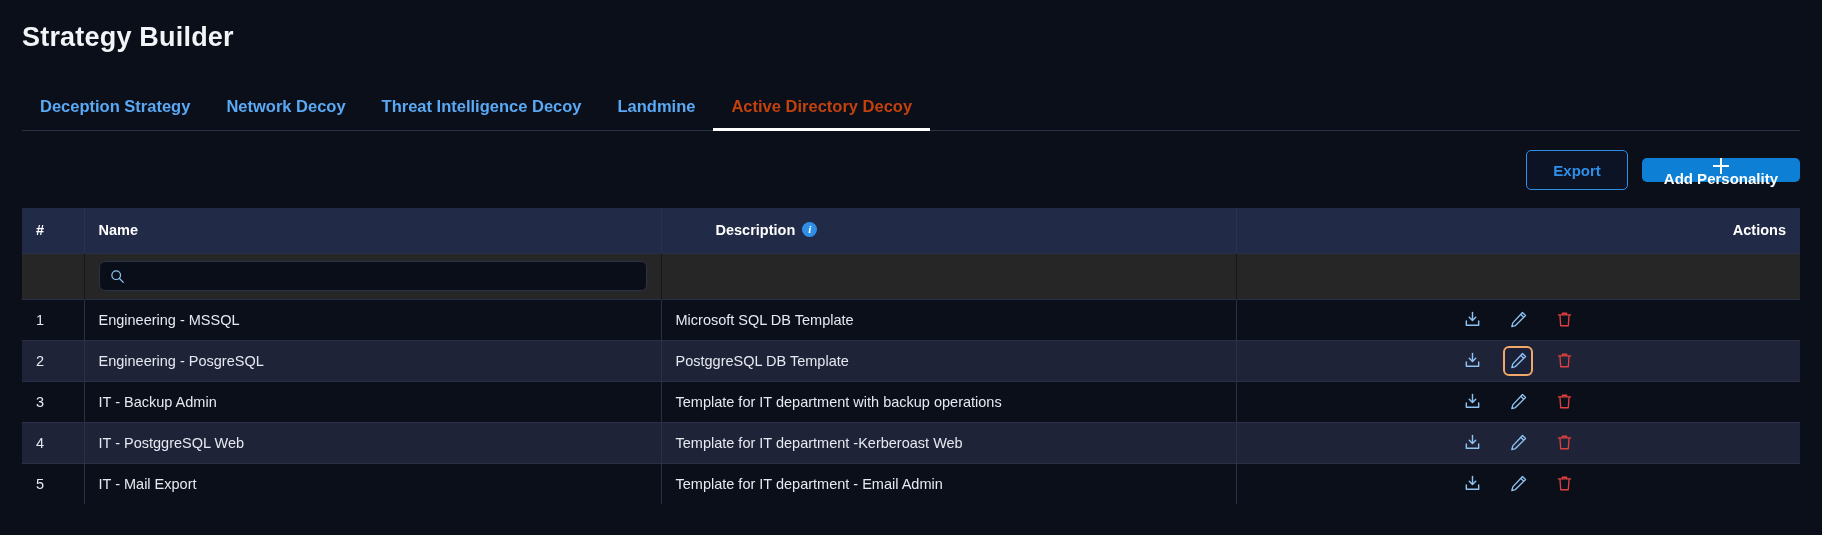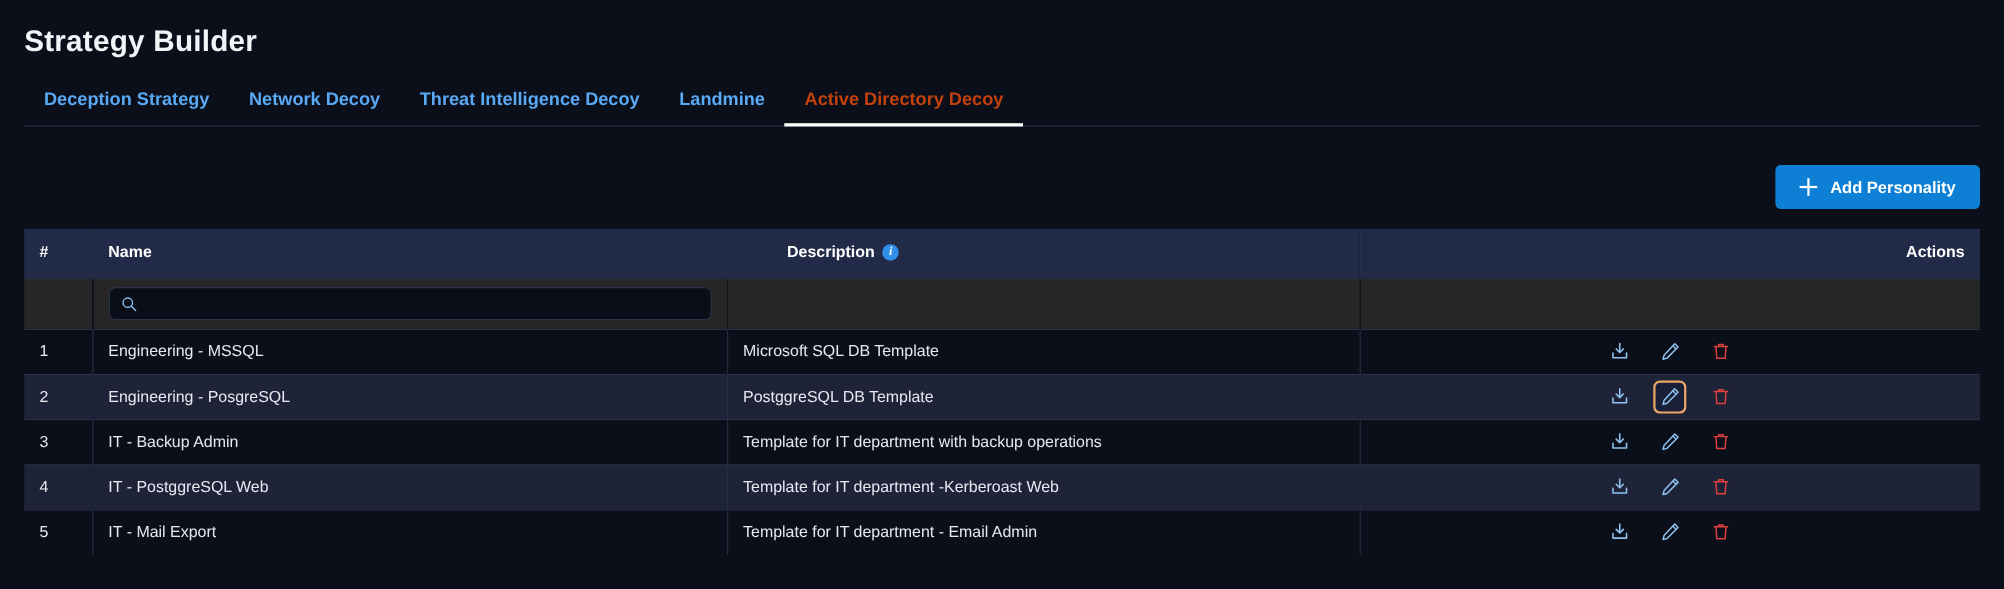--- a/index.html
+++ b/index.html
@@ -27,21 +27,21 @@
     font-size: 27px;
     font-weight: bold;
     color: #f2f4f8;
     letter-spacing: 0.2px;
   }
 
   
   .tabs {
     position: absolute;
     left: 22px;
-    top: 75px;
+    top: 91px;
     width: 1778px;
     height: 40px;
     display: flex;
     align-items: flex-end;
     border-bottom: 1px solid #2a3147;
   }
   .tab {
     font-size: 16.5px;
     font-weight: bold;
     color: #5aa9f5;
@@ -78,33 +78,34 @@
     border-radius: 5px;
     font-size: 15px;
     font-weight: bold;
     cursor: pointer;
     font-family: "Liberation Sans", sans-serif;
     display: flex;
     align-items: center;
     justify-content: center;
   }
   .btn-add {
-    height: 40px;
+    height: 24px;
     padding: 0 22px;
     background: #0d7fd4;
     color: #ffffff;
     border: none;
     border-radius: 5px;
     font-size: 15px;
     font-weight: bold;
     cursor: pointer;
     font-family: "Liberation Sans", sans-serif;
     display: flex;
     align-items: center;
     gap: 12px;
+    flex-direction: column;
   }
   .plus-icon {
     display: inline-block;
     width: 16px;
     height: 16px;
     position: relative;
   }
   .plus-icon::before, .plus-icon::after {
     content: "";
     position: absolute;
@@ -237,20 +238,21 @@
 
   <div class="tabs" id="tab-bar">
       <button class="tab">Deception Strategy</button>
       <button class="tab">Network Decoy</button>
       <button class="tab">Threat Intelligence Decoy</button>
       <button class="tab">Landmine</button>
       <button class="tab active">Active Directory Decoy</button>
     </div>
 
   <div class="toolbar">
+    <button class="btn-export">Export</button>
     <button class="btn-add">
       <span class="plus-icon"></span>
       <span>Add Personality</span>
     </button>
   </div>
 
   <div class="table-wrap">
     <table>
       <thead>
         <tr>

